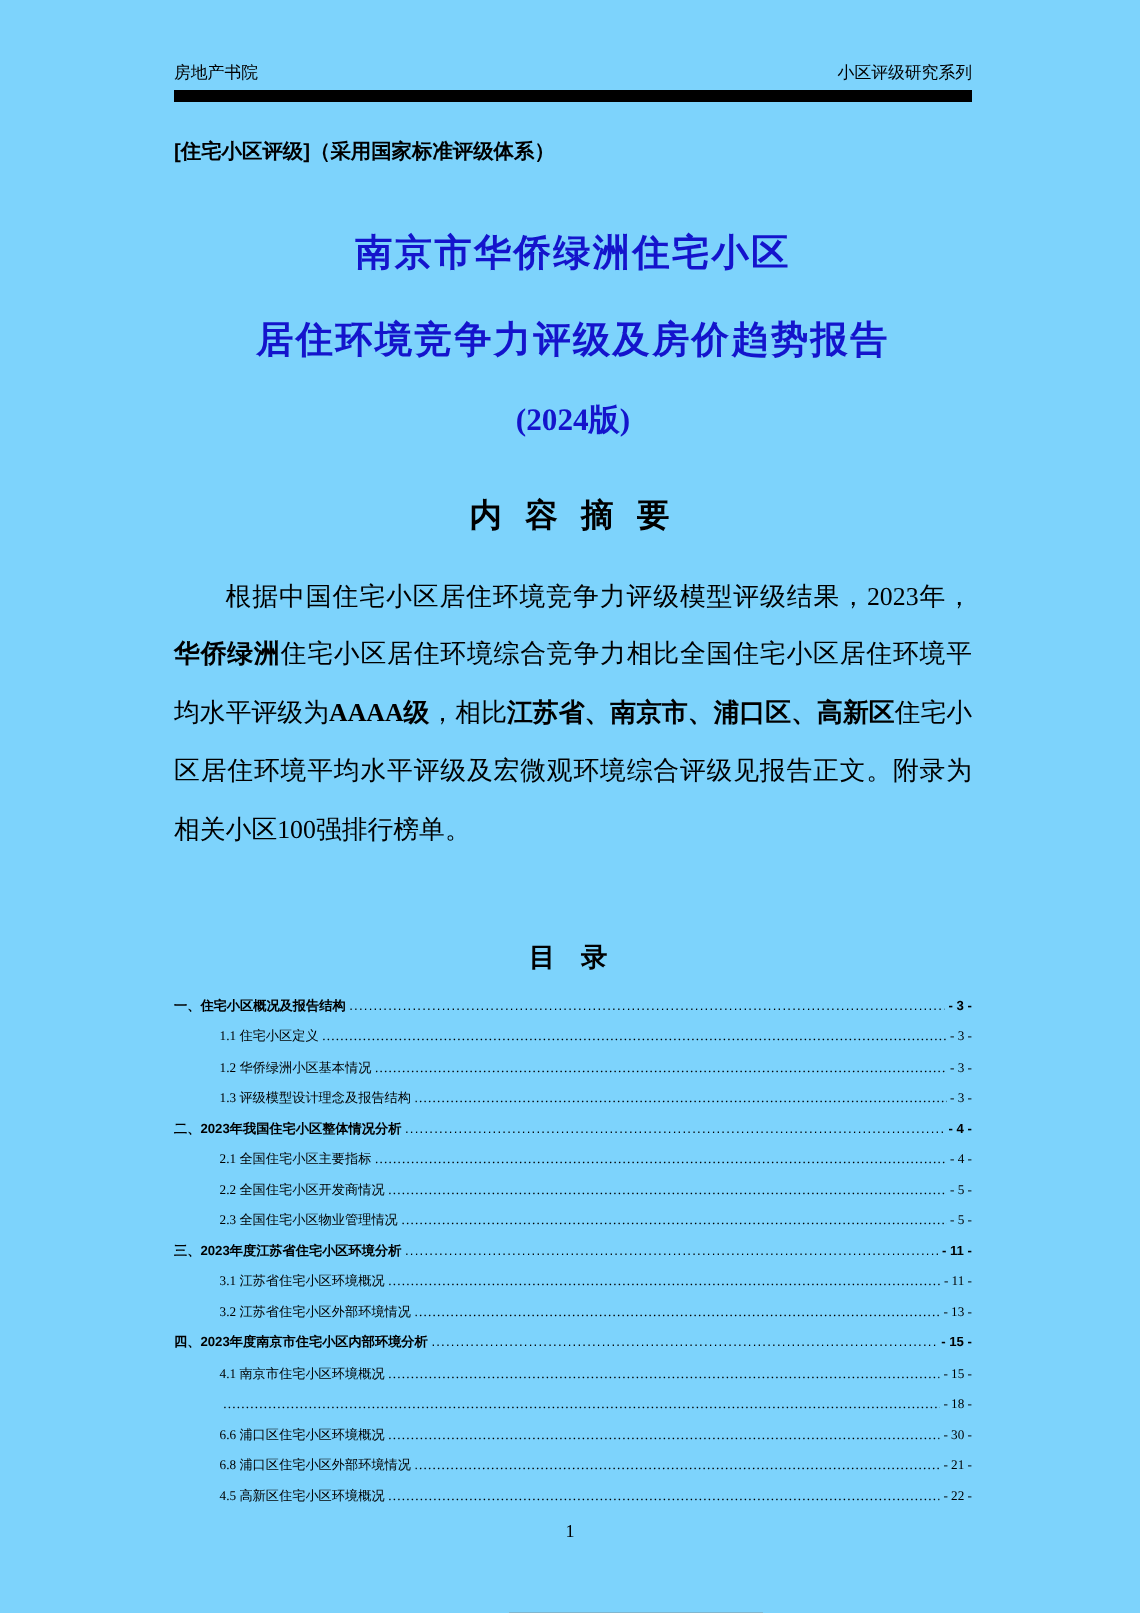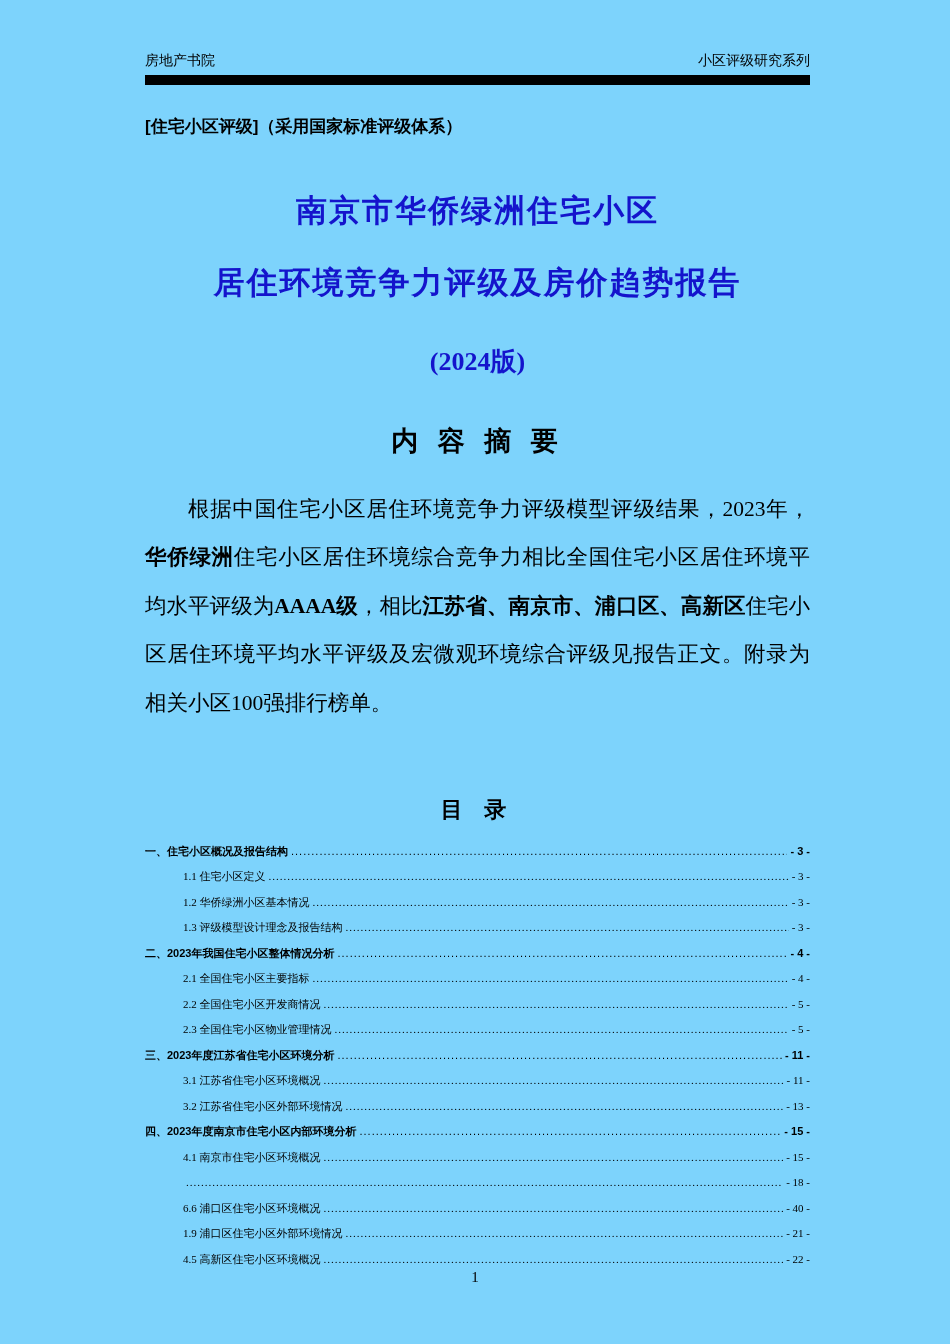--- a/index.html
+++ b/index.html
@@ -46,21 +46,21 @@
   }
   .title-line2 {
     margin-top: 30px;
     font-size: 31px;
     font-weight: bold;
     color: var(--title-blue, #1414CC);
     font-family: "Liberation Sans", "DejaVu Sans", sans-serif;
     letter-spacing: 2px;
   }
   .title-line3 {
-    margin-top: 40px;
+    margin-top: 28px;
     font-size: 26px;
     font-weight: bold;
     color: var(--title-blue, #1414CC);
     font-family: "Liberation Serif", "DejaVu Serif", serif;
   }
 
   
   .abstract-heading {
     margin-top: 44px;
     text-align: center;
@@ -214,24 +214,24 @@
         <span class="toc-fill"></span>
         <span class="toc-page">- 15 -</span>
       </div>
       <div class="toc-entry level-2">
         <span class="toc-fill"></span>
         <span class="toc-page">- 18 -</span>
       </div>
       <div class="toc-entry level-2">
         <span class="toc-label">6.6 浦口区住宅小区环境概况</span>
         <span class="toc-fill"></span>
-        <span class="toc-page">- 40 -</span>
-      </div>
-      <div class="toc-entry level-2">
-        <span class="toc-label">1.9 浦口区住宅小区外部环境情况</span>
+        <span class="toc-page">- 30 -</span>
+      </div>
+      <div class="toc-entry level-2">
+        <span class="toc-label">6.8 浦口区住宅小区外部环境情况</span>
         <span class="toc-fill"></span>
         <span class="toc-page">- 21 -</span>
       </div>
       <div class="toc-entry level-2">
         <span class="toc-label">4.5 高新区住宅小区环境概况</span>
         <span class="toc-fill"></span>
         <span class="toc-page">- 22 -</span>
       </div>
     </div>
 

